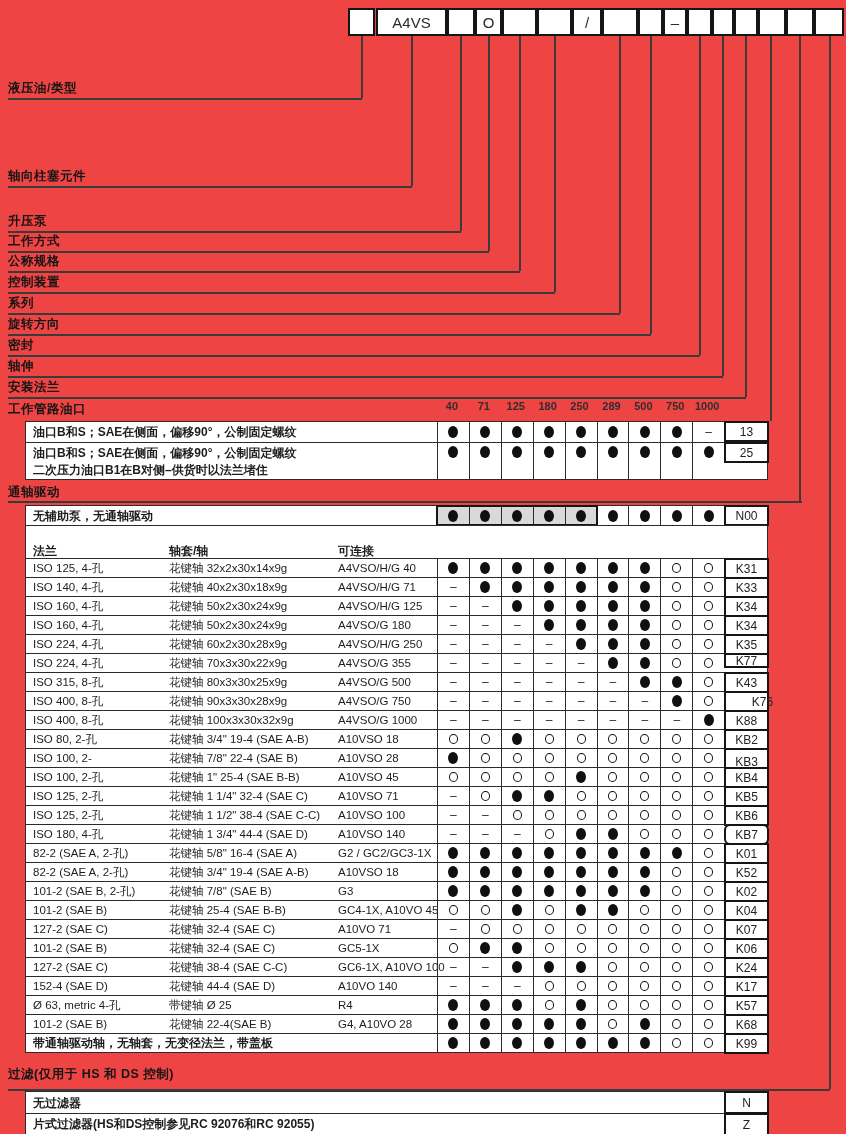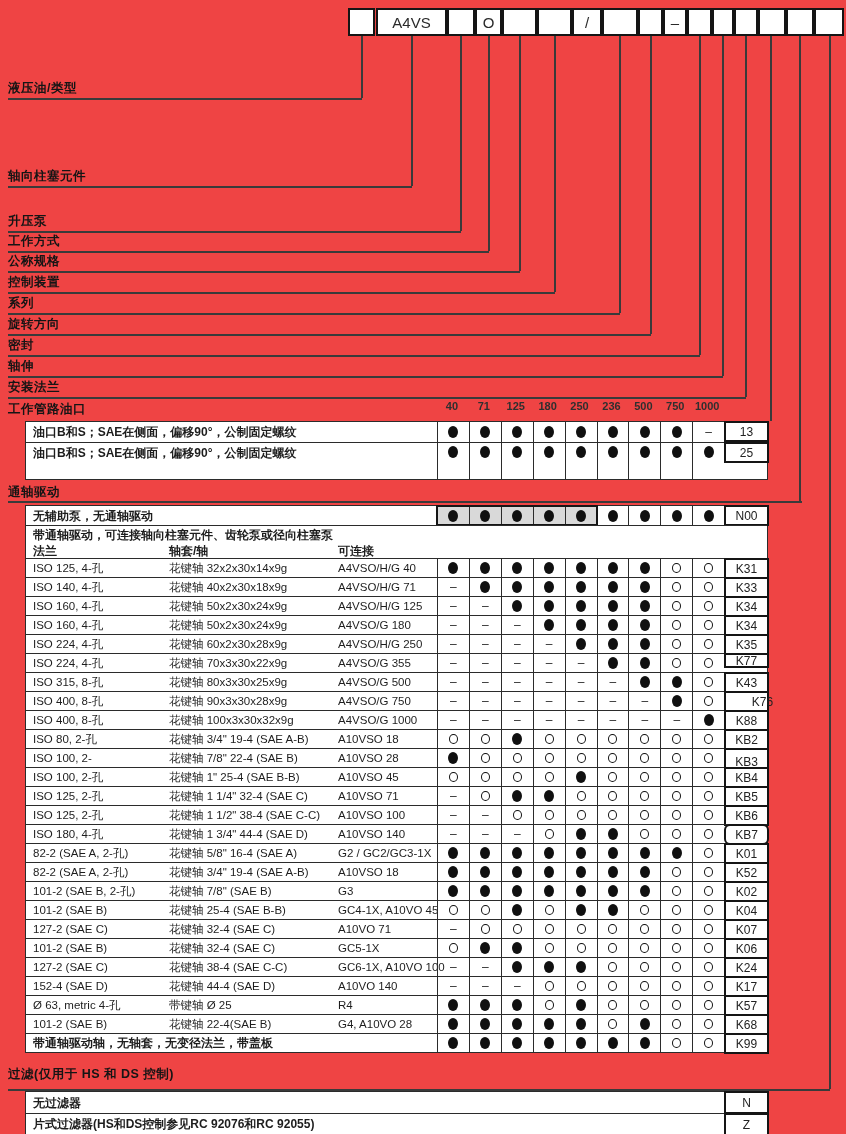--- a/index.html
+++ b/index.html
@@ -94,21 +94,21 @@
       <div class="lbl" style="top: 379px;">安装法兰</div>
     </div>
 
   <div class="lbl" style="top:401px">工作管路油口</div>
   <div id="sizes">
       <div class="sizenum" style="left: 451.95px;">40</div>
       <div class="sizenum" style="left: 483.85px;">71</div>
       <div class="sizenum" style="left: 515.75px;">125</div>
       <div class="sizenum" style="left: 547.65px;">180</div>
       <div class="sizenum" style="left: 579.55px;">250</div>
-      <div class="sizenum" style="left: 611.45px;">236</div>
+      <div class="sizenum" style="left: 611.45px;">289</div>
       <div class="sizenum" style="left: 643.35px;">500</div>
       <div class="sizenum" style="left: 675.25px;">750</div>
       <div class="sizenum" style="left: 707.15px;">1000</div>
     </div>
   <div class="tbl" id="ports-tbl" style="top:421px">
       <div class="row" style="height: 20px;">
         <div class="ctext b" style="left: 7px;">油口B和S；SAE在侧面，偏移90°，公制固定螺纹</div>
         <div class="dcell mid" style="left: 411px; width: 31.9px;">
           <div class="dot"></div>
         </div>
@@ -133,20 +133,21 @@
         <div class="dcell mid" style="left: 634.3px; width: 31.9px;">
           <div class="dot"></div>
         </div>
         <div class="dcell mid" style="left: 666.2px; width: 31.9px;">
           <div class="dash">–</div>
         </div>
         <div class="codebox" style="top: -1px; height: 21px;">13</div>
       </div>
       <div class="row bt" style="height: 37px;">
         <div class="ctext b" style="left: 7px; top: 10px;">油口B和S；SAE在侧面，偏移90°，公制固定螺纹</div>
+        <div class="ctext b" style="left: 7px; top: 27px;">二次压力油口B1在B对侧–供货时以法兰堵住</div>
         <div class="dcell" style="left: 411px; width: 31.9px;">
           <div class="dot"></div>
         </div>
         <div class="dcell" style="left: 442.9px; width: 31.9px;">
           <div class="dot"></div>
         </div>
         <div class="dcell" style="left: 474.8px; width: 31.9px;">
           <div class="dot"></div>
         </div>
         <div class="dcell" style="left: 506.7px; width: 31.9px;">
@@ -199,21 +200,20 @@
         <div class="dcell mid" style="left: 634.3px; width: 31.9px;">
           <div class="dot"></div>
         </div>
         <div class="dcell mid" style="left: 666.2px; width: 31.9px;">
           <div class="dot"></div>
         </div>
         <div class="groupframe" style="left: 410px; top: -1px; height: 21px; width: 161.5px;"></div>
         <div class="codebox" style="top: -1px; height: 21px;">N00</div>
       </div>
       <div class="row bt" style="height: 33px;">
-        <div class="ctext b" style="left: 7px; top: 9px;">带通轴驱动，可连接轴向柱塞元件、齿轮泵或径向柱塞泵</div>
         <div class="ctext b" style="left: 7px; top: 25px;">法兰</div>
         <div class="ctext b" style="left: 143px; top: 25px;">轴套/轴</div>
         <div class="ctext b" style="left: 312px; top: 25px;">可连接</div>
       </div>
       <div class="row bt" style="height: 19px;">
         <div class="ctext" style="left: 7px;">ISO 125, 4-孔</div>
         <div class="ctext" style="left: 143px;">花键轴 32x2x30x14x9g</div>
         <div class="ctext" style="left: 312px;">A4VSO/H/G 40</div>
         <div class="dcell mid" style="left: 411px; width: 31.9px;">
           <div class="dot"></div>

